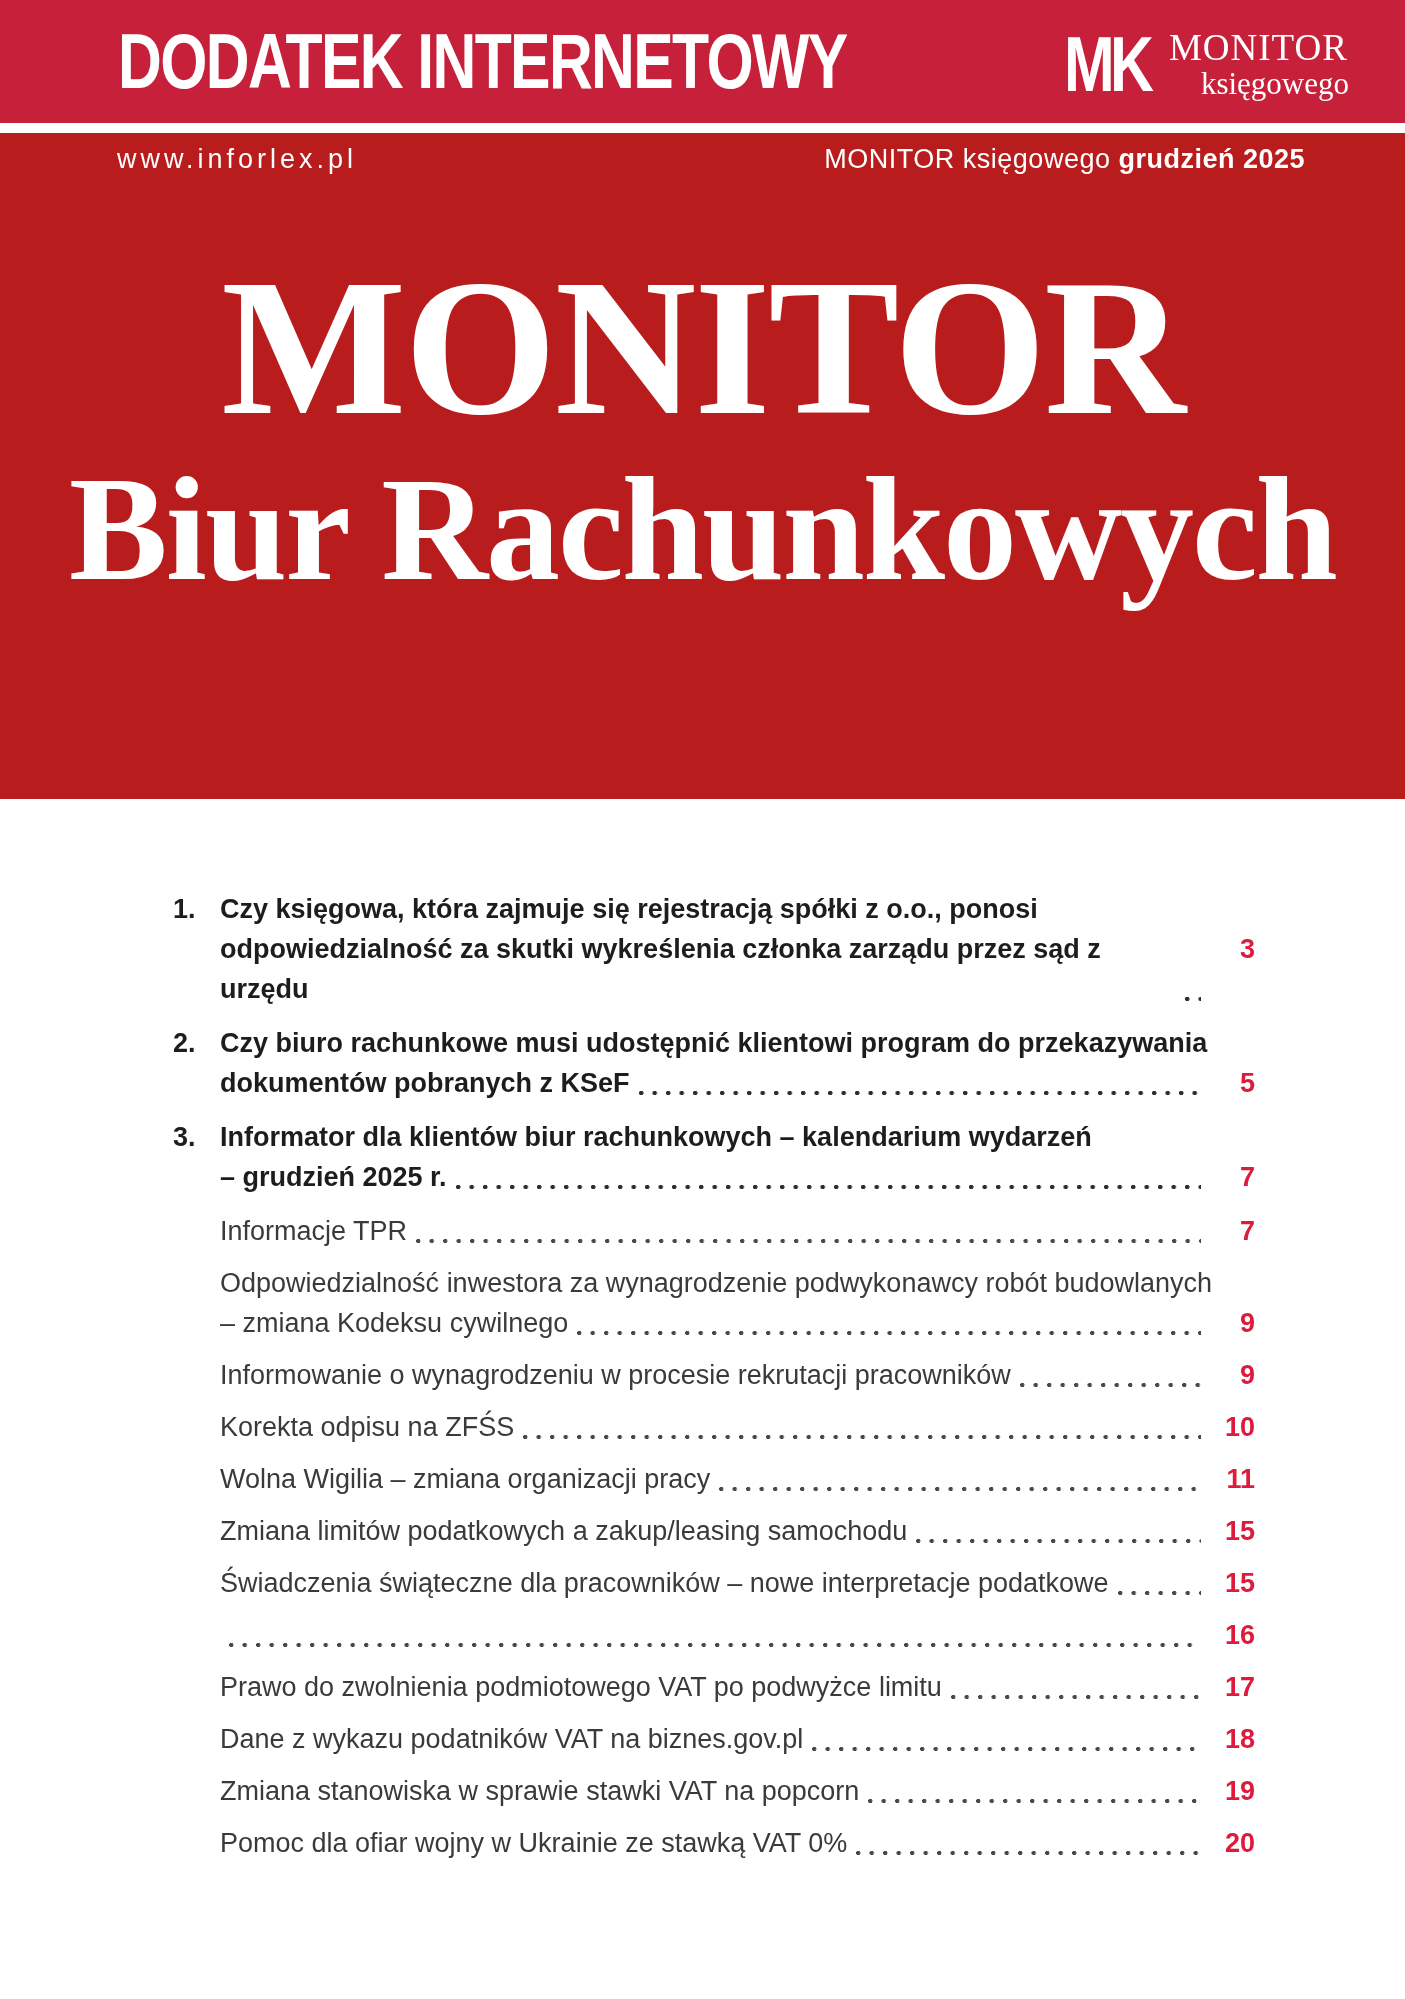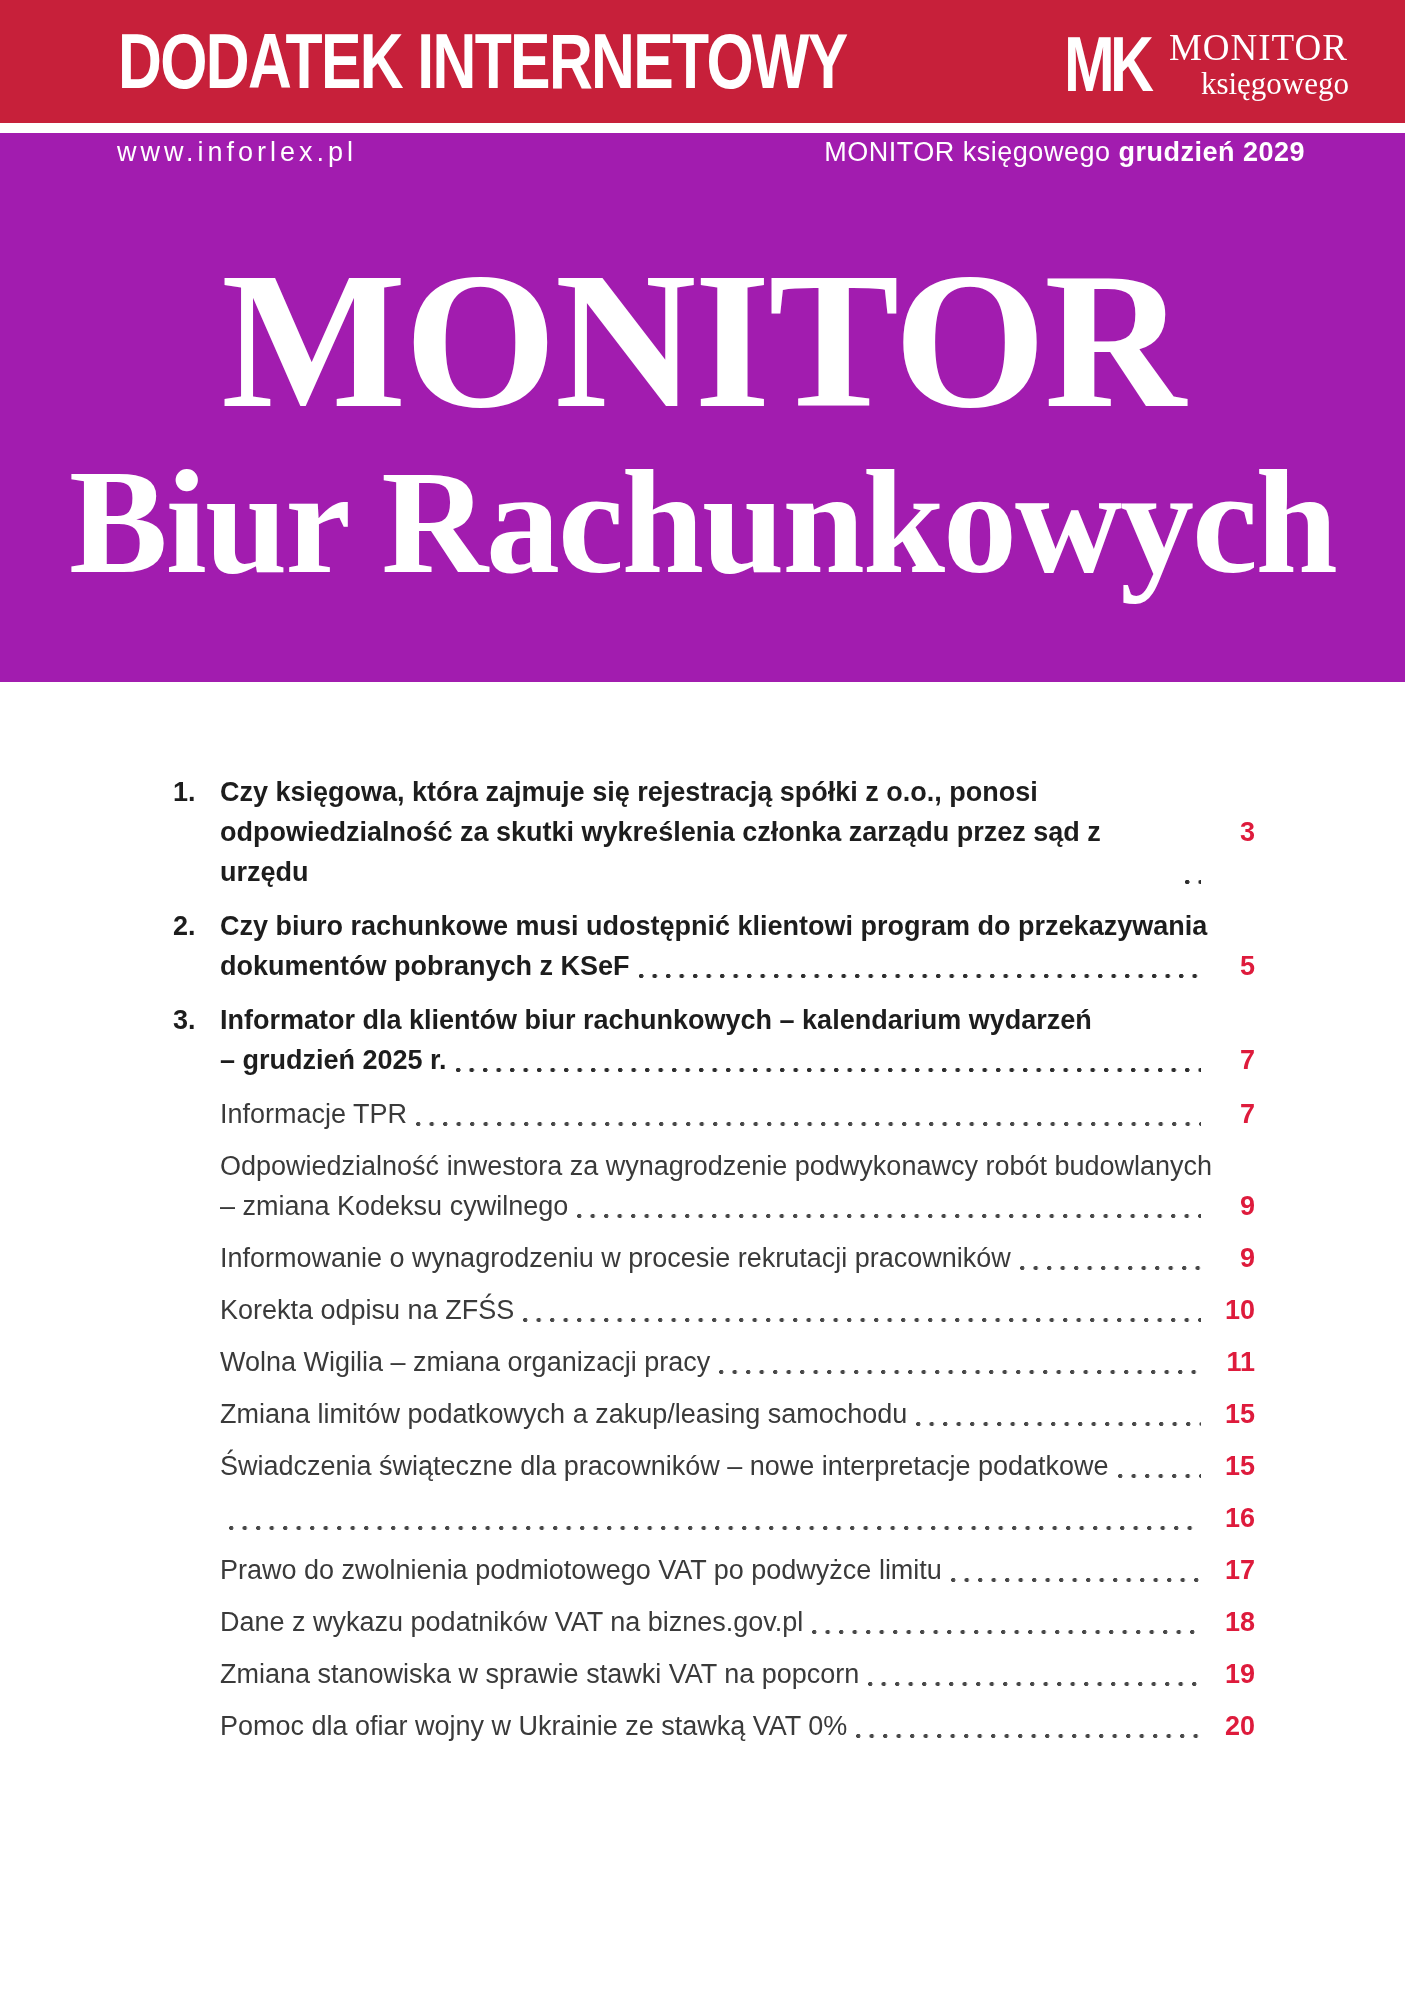--- a/index.html
+++ b/index.html
@@ -55,23 +55,23 @@
   .logo-subtitle {
     font-family: "Liberation Serif", serif;
     font-size: 31px; line-height: 1.0; margin-top: 2px; margin-left: 32px;
   }
 
   
   .separator { height: 10px; background: #ffffff; }
 
   
   .hero {
-    height: 549px;
-    background: #a21caf;
-    padding-top: 4px;
+    height: 666px;
+    background: #b91c1c;
+    padding-top: 11px;
   }
   .infobar {
     display: flex;
     justify-content: space-between;
     align-items: baseline;
     padding: 0 100px 0 117px;
     color: #ffffff;
     font-size: 27px;
   }
   .infobar-website { letter-spacing: 4px; }
@@ -152,21 +152,21 @@
       </span>
     </div>
   </header>
 
   <div class="separator"></div>
 
   <section class="hero">
     <div class="infobar">
       <span class="infobar-website">www.inforlex.pl</span>
       <span class="infobar-issue">
-        <span>MONITOR księgowego</span><span class="issue-date">grudzień 2029</span>
+        <span>MONITOR księgowego</span><span class="issue-date">grudzień 2025</span>
       </span>
     </div>
     <h1 class="hero-title">
       <span class="hero-title-line1">MONITOR</span>
       <span class="hero-title-line2">Biur Rachunkowych</span>
     </h1>
   </section>
 
   <nav class="toc">
 

